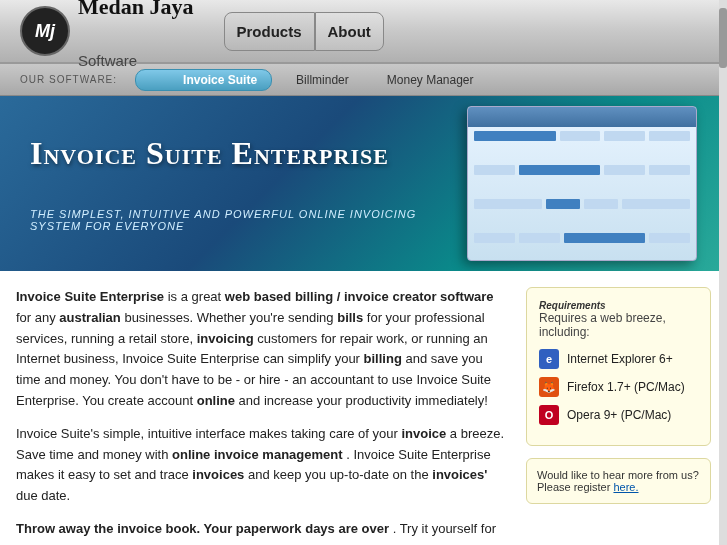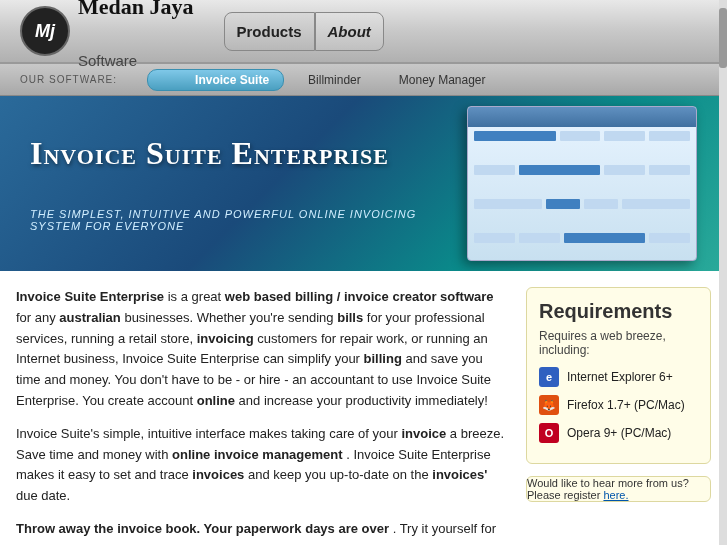--- a/index.html
+++ b/index.html
@@ -43,37 +43,37 @@
       font-size: 15px;
       font-weight: bold;
       cursor: pointer;
       border: 1px solid #888;
       background: linear-gradient(to bottom, #e0e0e0 0%, #c0c0c0 100%);
       color: #222;
       text-decoration: none;
       display: inline-block;
     }
     .nav-btn:first-child { border-radius: 8px 0 0 8px; }
-    .nav-btn:last-child { border-radius: 0 8px 8px 0; font-style: italic; }
+    .nav-btn:last-child { border-radius: 0 8px 8px 0; }
     .nav-btn.active {
       background: linear-gradient(to bottom, #d8d8d8 0%, #b8b8b8 100%);
       font-weight: bold;
     }
 
     
     #sub-nav {
       background: linear-gradient(to bottom, #c8c8c8 0%, #a8a8a8 100%);
       height: 32px;
       display: flex;
       align-items: center;
       padding: 0 20px;
       gap: 10px;
       border-bottom: 1px solid #888;
     }
-    #sub-nav-label { font-size: 10px; color: #555; text-transform: uppercase; letter-spacing: 1px; margin-right: 20px; }
+    #sub-nav-label { font-size: 10px; color: #555; text-transform: uppercase; letter-spacing: 1px; margin-right: 8px; }
     .sub-nav-item {
       padding: 3px 14px;
       font-size: 12px;
       cursor: pointer;
       color: #333;
       border-radius: 10px;
     }
     .sub-nav-item.active {
       background: linear-gradient(to bottom, #7fc8e8, #4a9fc0);
       color: white;
@@ -165,24 +165,25 @@
       min-width: 185px;
     }
     #requirements-box {
       background: #fffde8;
       border: 1px solid #ddd8a0;
       border-radius: 6px;
       padding: 12px;
       margin-bottom: 12px;
     }
     #req-title {
-      font-size: 20px;
+      font-size: 10px;
       font-weight: bold;
       color: #333;
-      margin-bottom: 6px;
+      margin-bottom: 0;
+      font-style: italic;
     }
     #req-intro { font-size: 12px; color: #444; margin-bottom: 10px; }
     .req-item {
       display: flex;
       align-items: center;
       gap: 8px;
       margin-bottom: 8px;
       font-size: 12px;
       color: #222;
     }
@@ -198,20 +199,21 @@
       flex-shrink: 0;
     }
     .req-icon.ie { background: #3060c0; color: white; }
     .req-icon.ff { background: #e05010; color: white; }
     .req-icon.op { background: #c00020; color: white; }
 
     #register-box {
       background: #fffde8;
       border: 1px solid #ddd8a0;
       border-radius: 6px;
+      padding: 10px;
       font-size: 11px;
       color: #333;
     }
     #register-box a { color: #0055aa; }
 
     
     #scrollbar {
       position: fixed;
       right: 0;
       top: 0;

